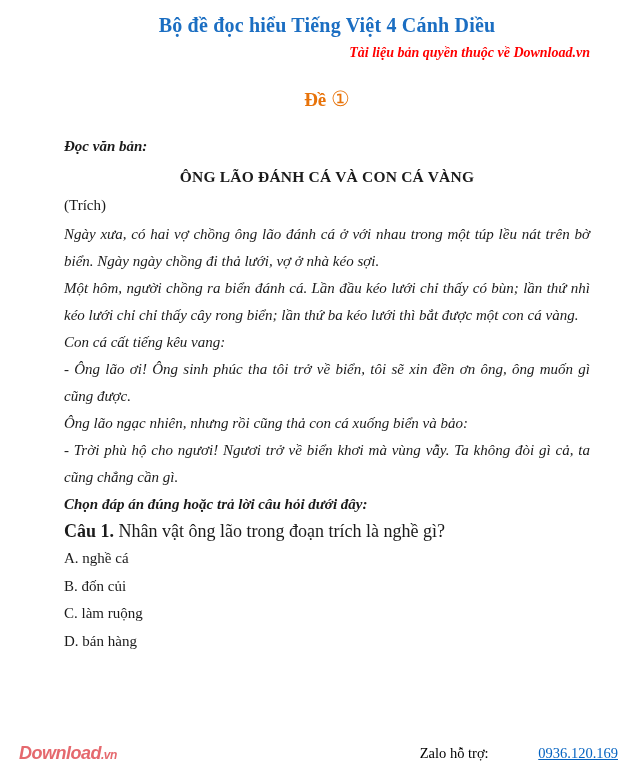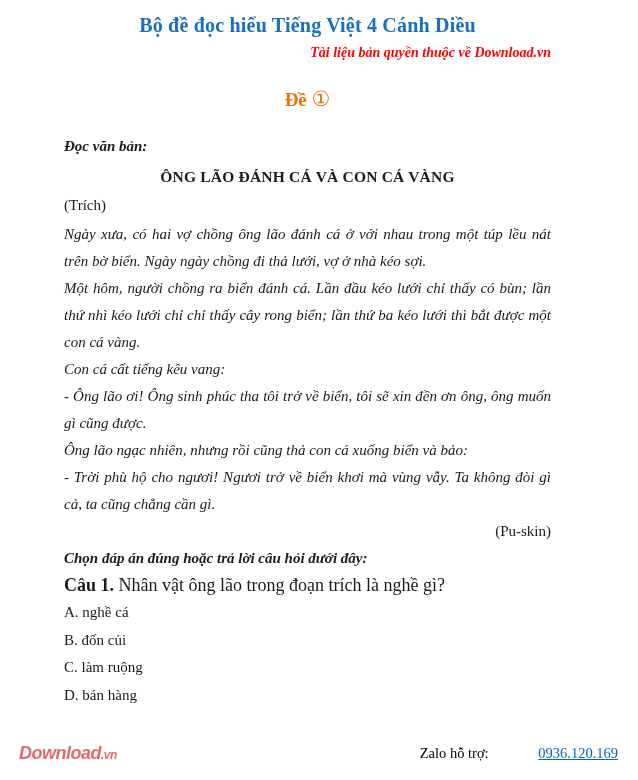--- a/index.html
+++ b/index.html
@@ -5,21 +5,21 @@
   * { margin: 0; padding: 0; box-sizing: border-box; }
   html, body { width: 638px; height: 780px; background: #ffffff; }
   body {
     font-family: "Liberation Serif", "DejaVu Serif", serif;
     color: #1a1a1a;
     position: relative;
     overflow: hidden;
   }
   .page {
     width: 638px; height: 780px;
-    padding: 12px 87px 0 64px;
+    padding: 12px 48px 0 64px;
     position: relative;
   }
   .doc-title {
     text-align: center;
     color: #1b6ec2;
     font-size: 20px;
     font-weight: bold;
     margin-top: 2px;
     letter-spacing: 0.2px;
   }
@@ -124,21 +124,20 @@
 
   <div class="passage">
     <p>Ngày xưa, có hai vợ chồng ông lão đánh cá ở với nhau trong một túp lều nát trên bờ biển. Ngày ngày chồng đi thả lưới, vợ ở nhà kéo sợi.</p>
     <p>Một hôm, người chồng ra biển đánh cá. Lần đầu kéo lưới chỉ thấy có bùn; lần thứ nhì kéo lưới chỉ chỉ thấy cây rong biển; lần thứ ba kéo lưới thì bắt được một con cá vàng.</p>
     <p>Con cá cất tiếng kêu vang:</p>
     <p>- Ông lão ơi! Ông sinh phúc tha tôi trở về biển, tôi sẽ xin đền ơn ông, ông muốn gì cũng được.</p>
     <p>Ông lão ngạc nhiên, nhưng rồi cũng thả con cá xuống biển và bảo:</p>
     <p>- Trời phù hộ cho ngươi! Ngươi trở về biển khơi mà vùng vẫy. Ta không đòi gì cả, ta cũng chẳng cần gì.</p>
   </div>
 
-  <div class="author-credit">(Pu-skin)</div>
 
   <div class="quiz-instruction">Chọn đáp án đúng hoặc trả lời câu hỏi dưới đây:</div>
 
   <div class="question"><span class="q-num">Câu 1.</span><span> Nhân vật ông lão trong đoạn trích là nghề gì?</span></div>
 
   <ul class="options">
     <li>A. nghề cá</li>
     <li>B. đốn củi</li>
     <li>C. làm ruộng</li>
     <li>D. bán hàng</li>

